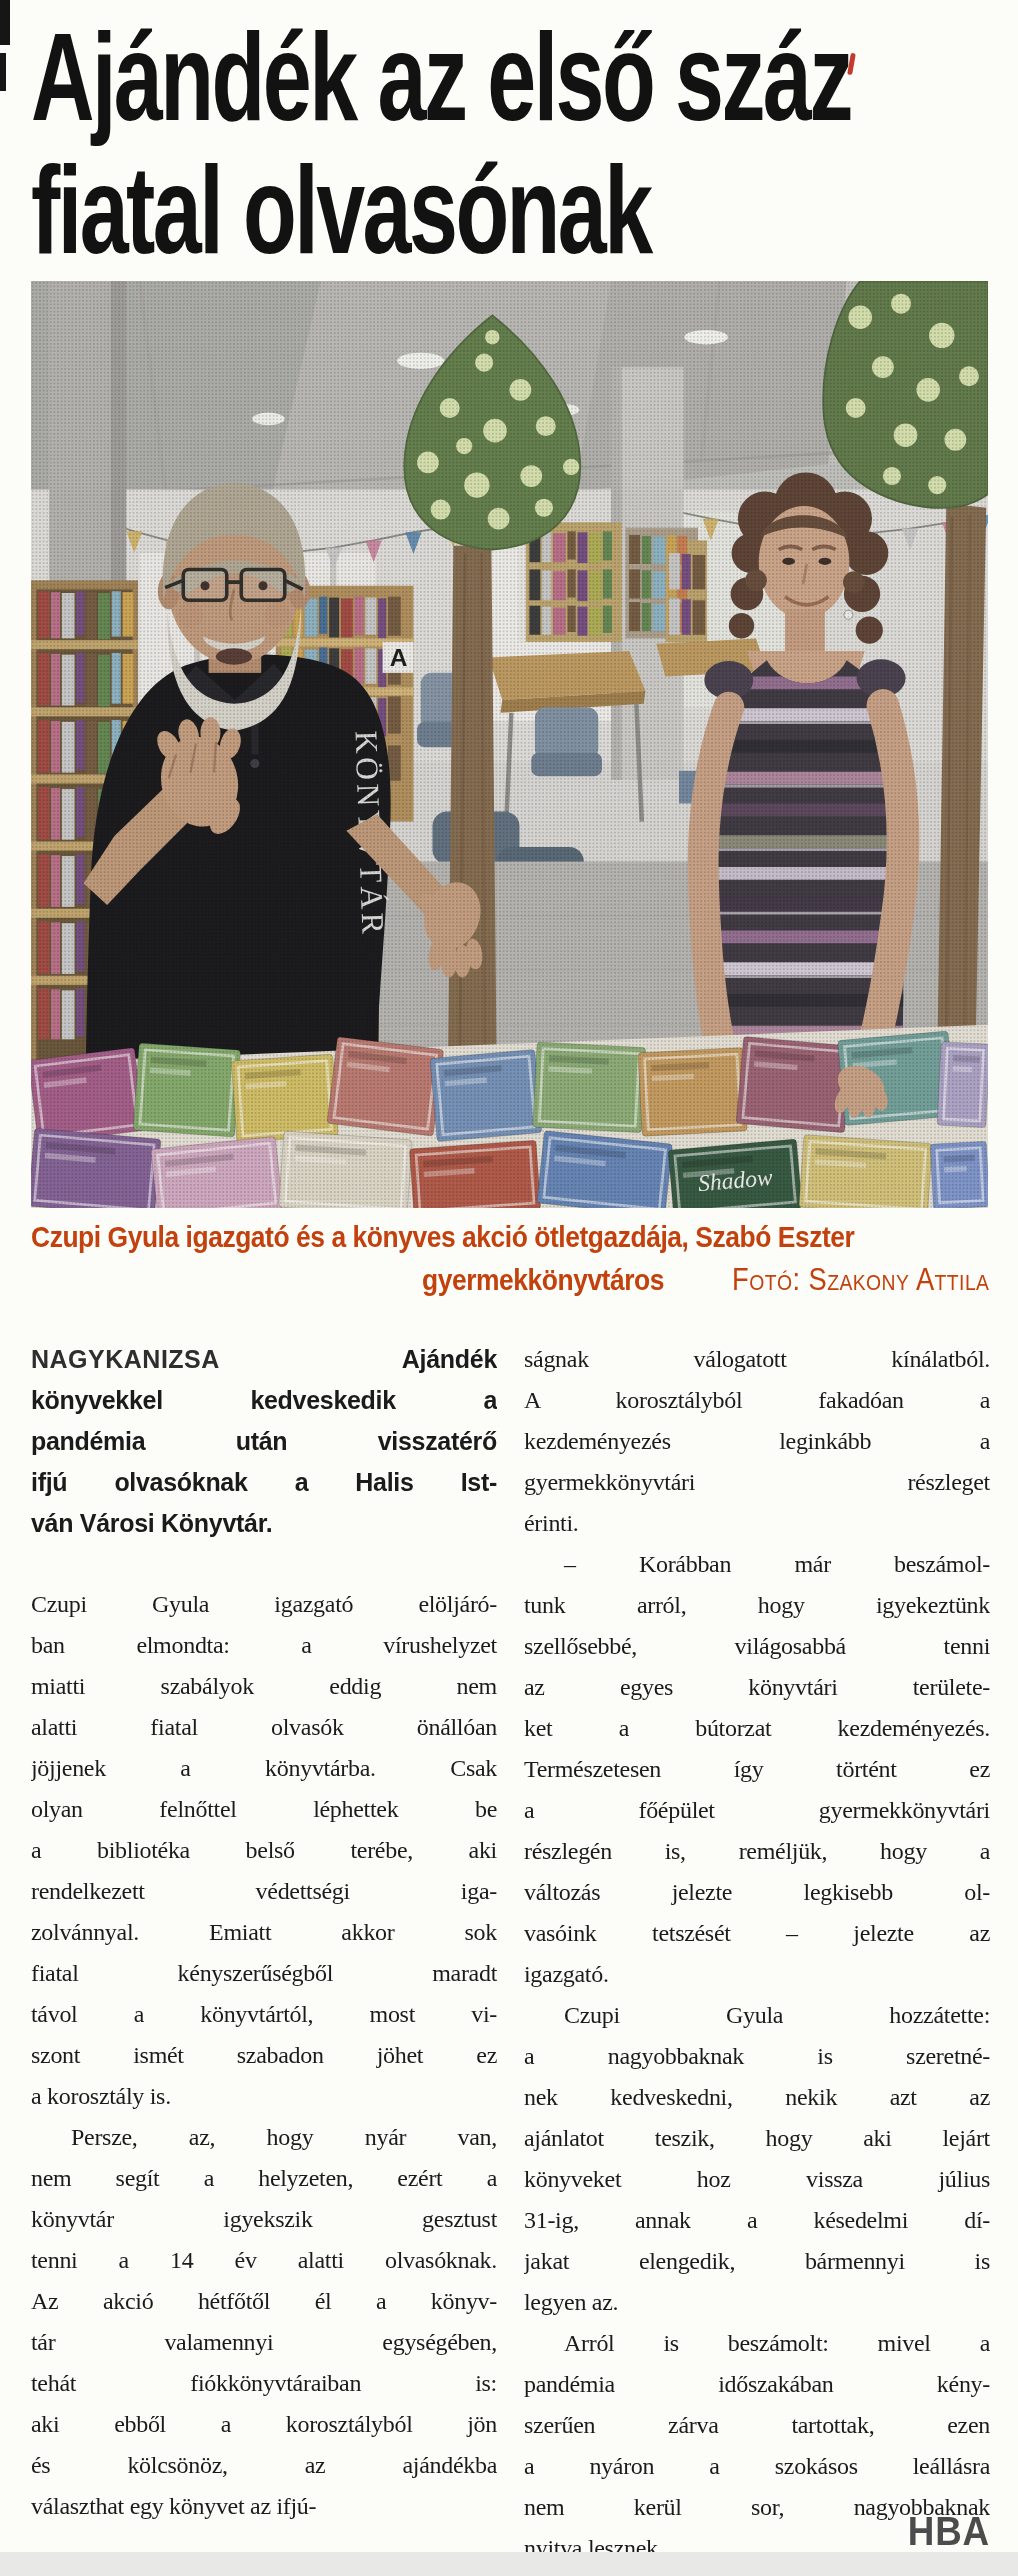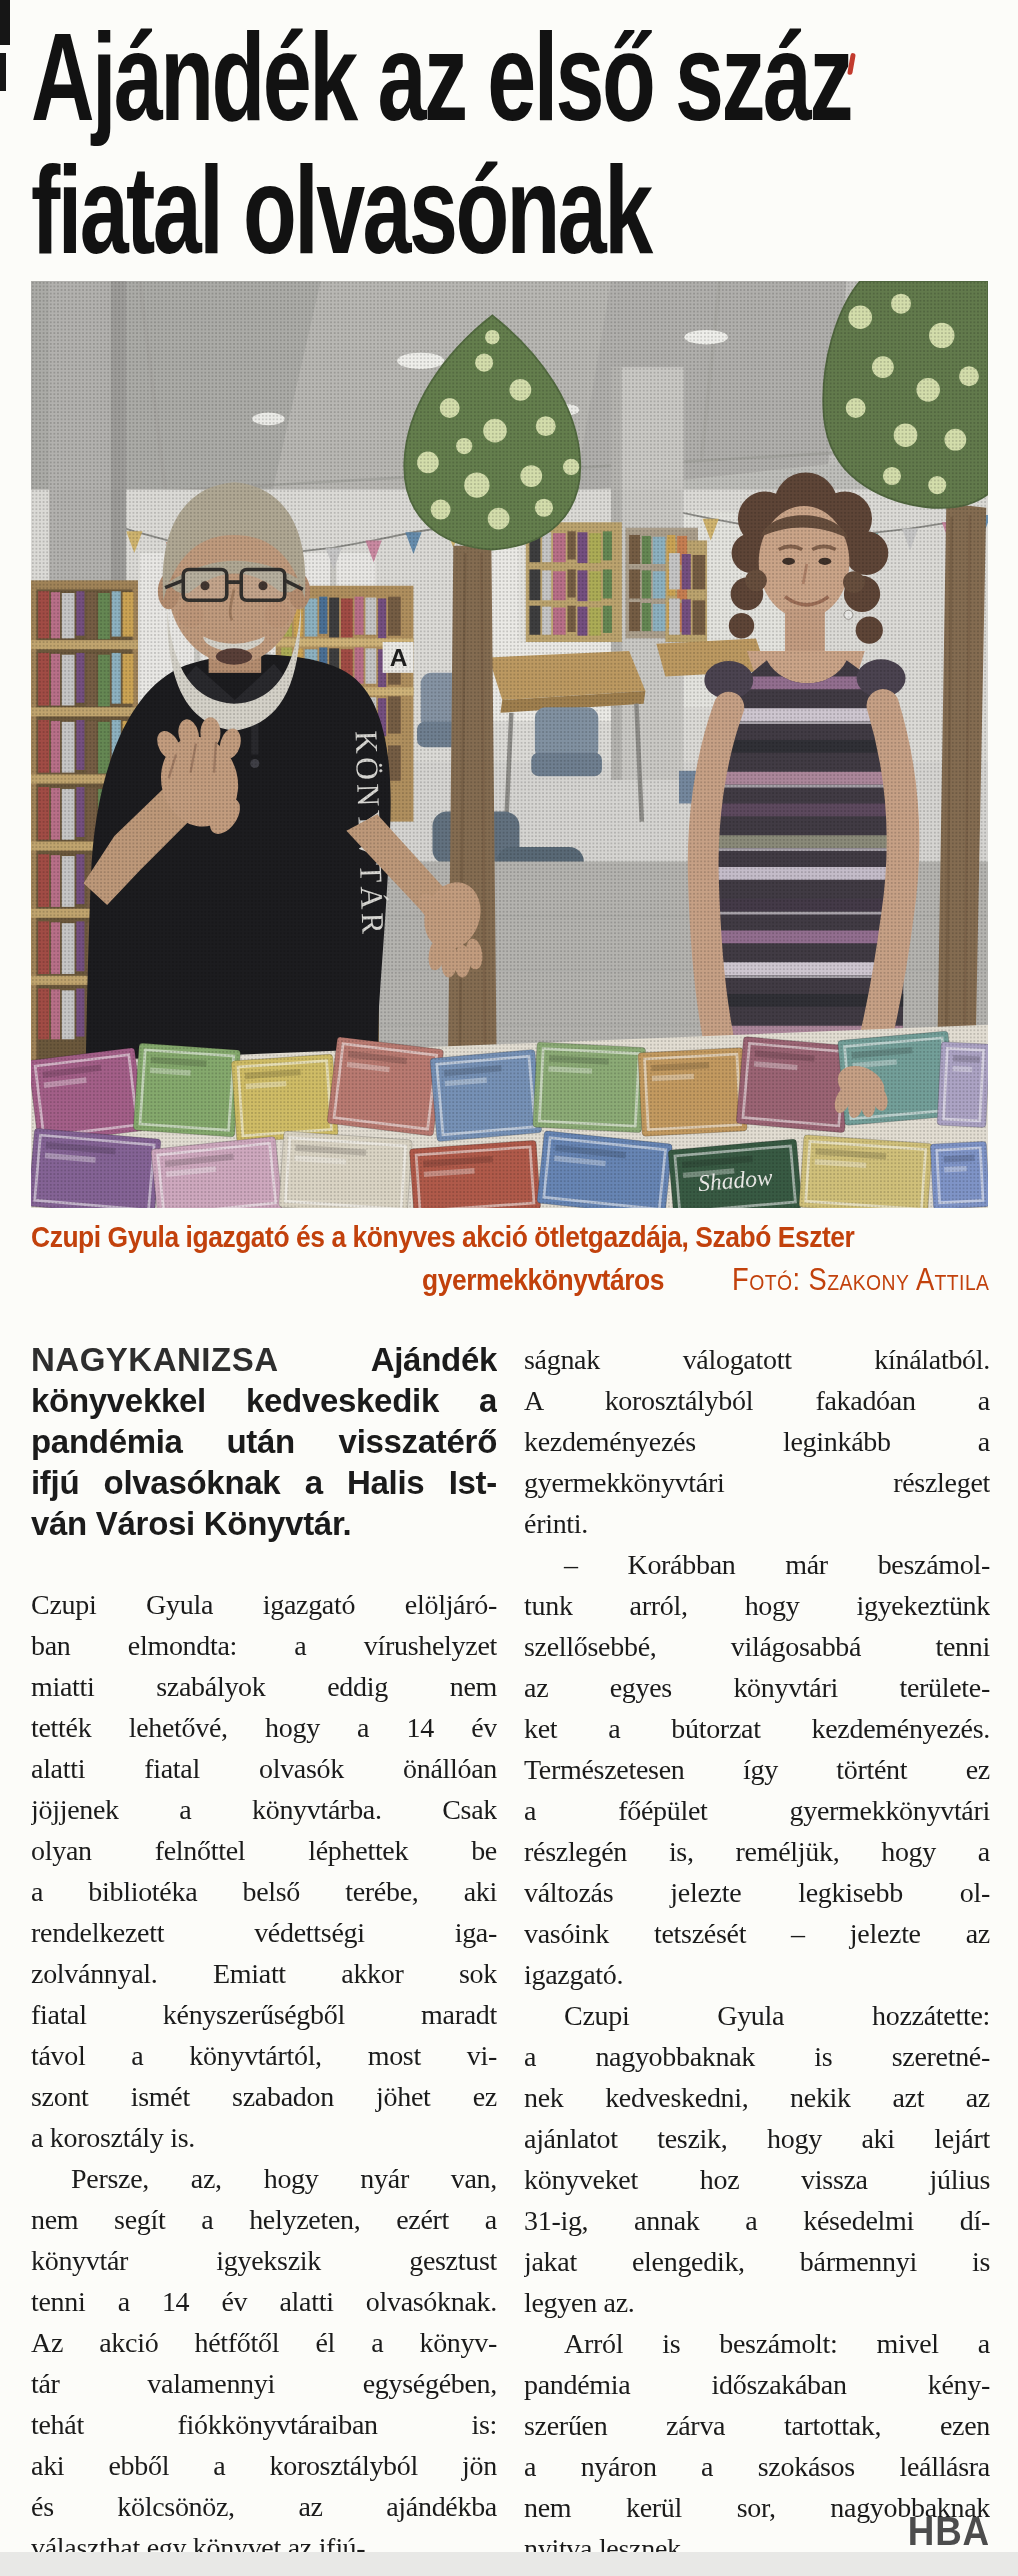--- a/index.html
+++ b/index.html
@@ -26,23 +26,23 @@
              font-weight:bold;font-size:30px;letter-spacing:-0.5px;}
   #cap-row2{display:flex;justify-content:flex-end;align-items:baseline;}
   #photo-credit{display:inline-block;transform:scaleX(.88);transform-origin:100% 50%;
                 font-variant:small-caps;font-weight:normal;font-size:31px;letter-spacing:0.5px;}
   
   .col{position:absolute;top:1339px;width:466px;color:#1b1b1b;}
   #col-left{left:31px;}
   #col-right{left:524px;}
   .lead-line,.body-line{height:41px;line-height:41px;overflow:hidden;
       text-align:justify;text-align-last:justify;}
-  .lead-line{font-family:"Liberation Sans",sans-serif;font-weight:bold;font-size:33px;letter-spacing:-0.3px;}
+  .lead-line{font-family:"Liberation Sans",sans-serif;font-weight:bold;font-size:25px;letter-spacing:-0.3px;}
   .lead-line .loc{color:#2e2e2e;letter-spacing:0.5px;}
-  .body-line{font-family:"Liberation Serif",serif;font-size:28px;letter-spacing:-0.3px;}
+  .body-line{font-family:"Liberation Serif",serif;font-size:24px;letter-spacing:-0.3px;}
   .lead-line.last,.body-line.last{text-align-last:left;}
   .body-line.indent{text-indent:40px;}
   #lead-gap{height:40px;}
   
   #byline{position:absolute;left:524px;top:2509px;width:466px;text-align:right;
           font-weight:bold;font-size:40px;color:#4c4c4c;letter-spacing:0.9px;
           transform:scaleX(.92);transform-origin:100% 0;}
 </style>
 </head>
 <body>
@@ -612,21 +612,20 @@
         <div class="lead-line"><span class="loc">NAGYKANIZSA</span> Ajándék</div>
         <div class="lead-line">könyvekkel kedveskedik a</div>
         <div class="lead-line">pandémia után visszatérő</div>
         <div class="lead-line">ifjú olvasóknak a Halis Ist-</div>
         <div class="lead-line last">ván Városi Könyvtár.</div>
       </div>
     <div id="lead-gap"></div>
   <div class="body-line">Czupi Gyula igazgató elöljáró-</div>
       <div class="body-line">ban elmondta: a vírushelyzet</div>
       <div class="body-line">miatti szabályok eddig nem</div>
-      <div class="body-line">tették lehetővé, hogy a 14 év</div>
       <div class="body-line">alatti fiatal olvasók önállóan</div>
       <div class="body-line">jöjjenek a könyvtárba. Csak</div>
       <div class="body-line">olyan felnőttel léphettek be</div>
       <div class="body-line">a bibliotéka belső terébe, aki</div>
       <div class="body-line">rendelkezett védettségi iga-</div>
       <div class="body-line">zolvánnyal. Emiatt akkor sok</div>
       <div class="body-line">fiatal kényszerűségből maradt</div>
       <div class="body-line">távol a könyvtártól, most vi-</div>
       <div class="body-line">szont ismét szabadon jöhet ez</div>
       <div class="body-line last">a korosztály is.</div>

